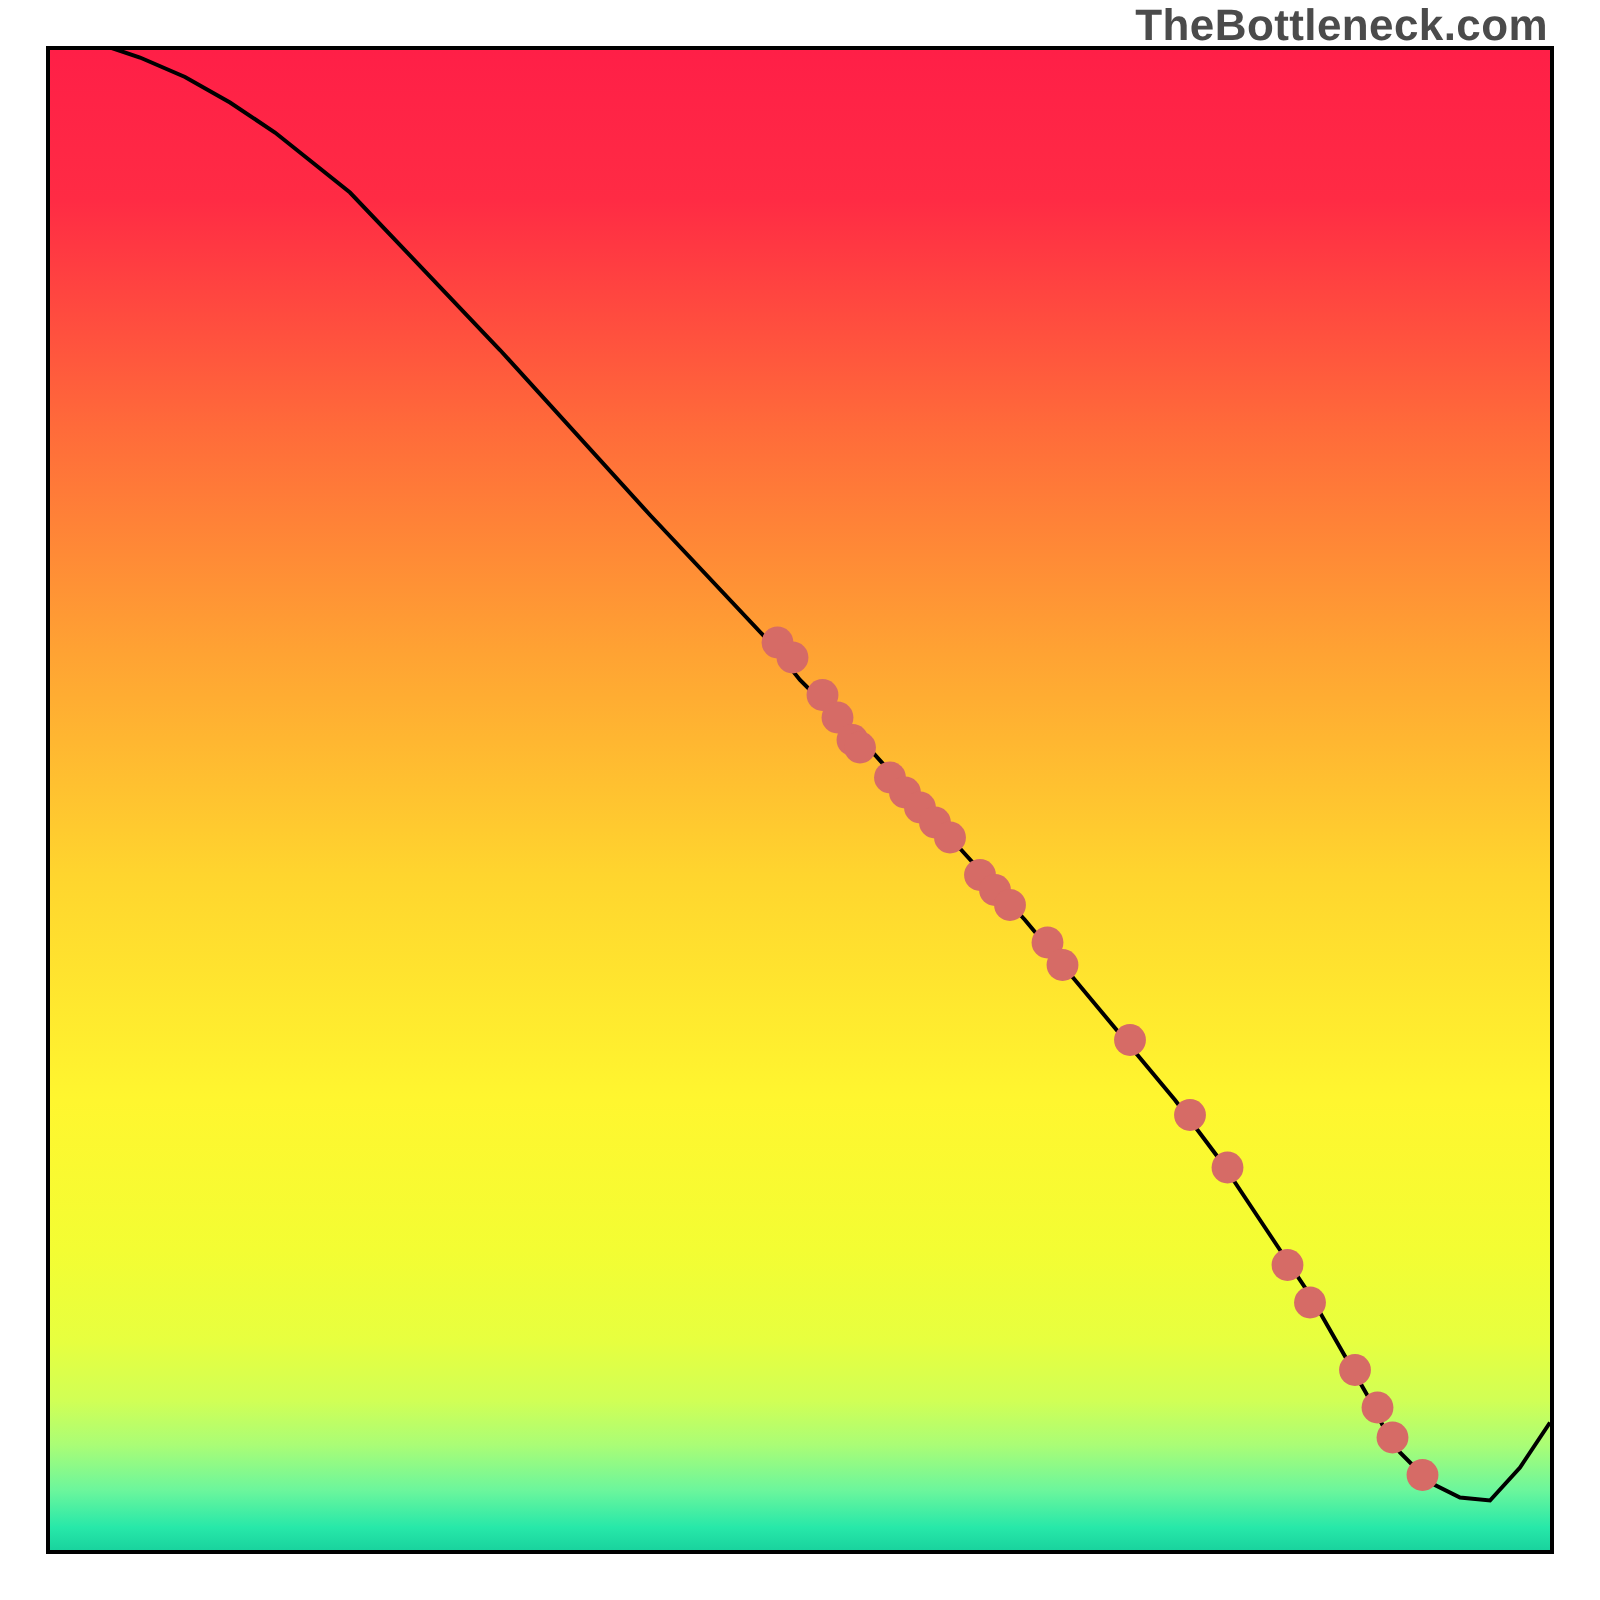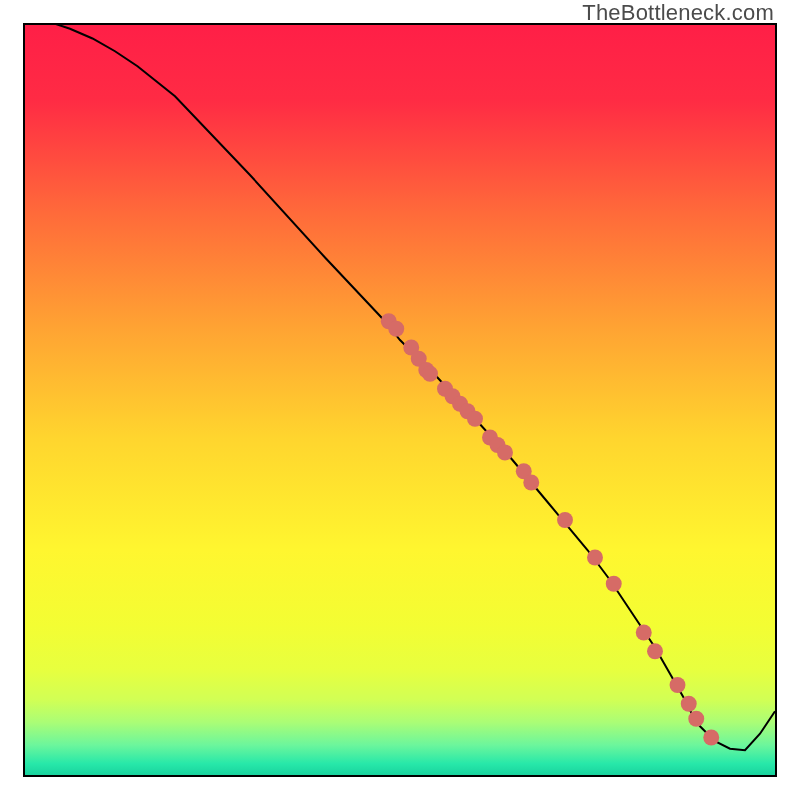--- a/index.html
+++ b/index.html
@@ -25,21 +25,21 @@
     top: 0;
     width: 100%;
     height: 100%;
   }
   .watermark {
     position: absolute;
     top: 0px;
     right: 26px;
     font-family: Arial, Helvetica, sans-serif;
     font-size: 22px;
-    font-weight: 400;
+    font-weight: 700;
     color: #4b4b4b;
     letter-spacing: 0.2px;
   }
   svg.overlay {
     position: absolute;
     left: 0;
     top: 0;
     width: 100%;
     height: 100%;
   }

